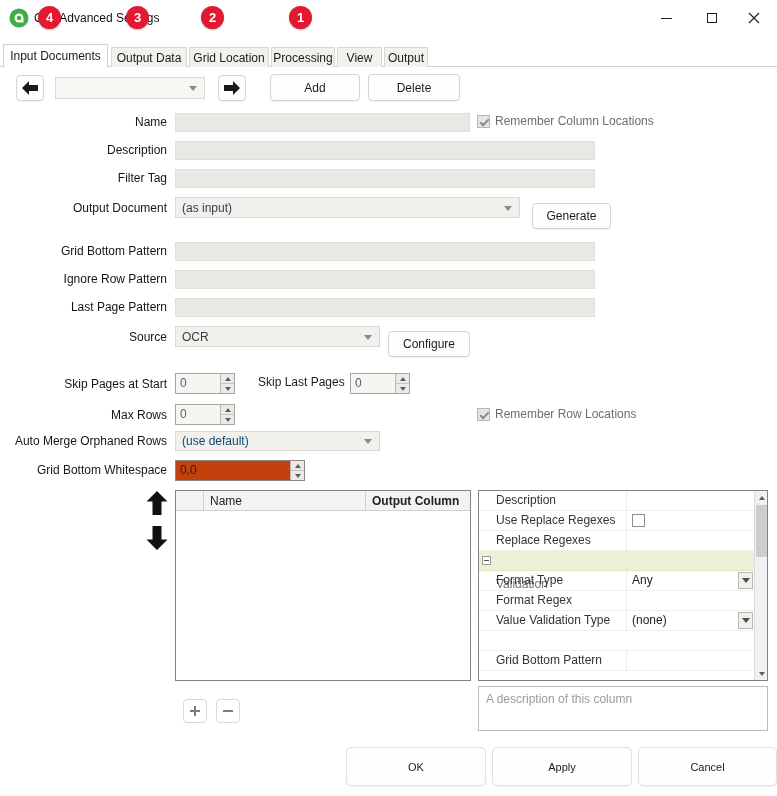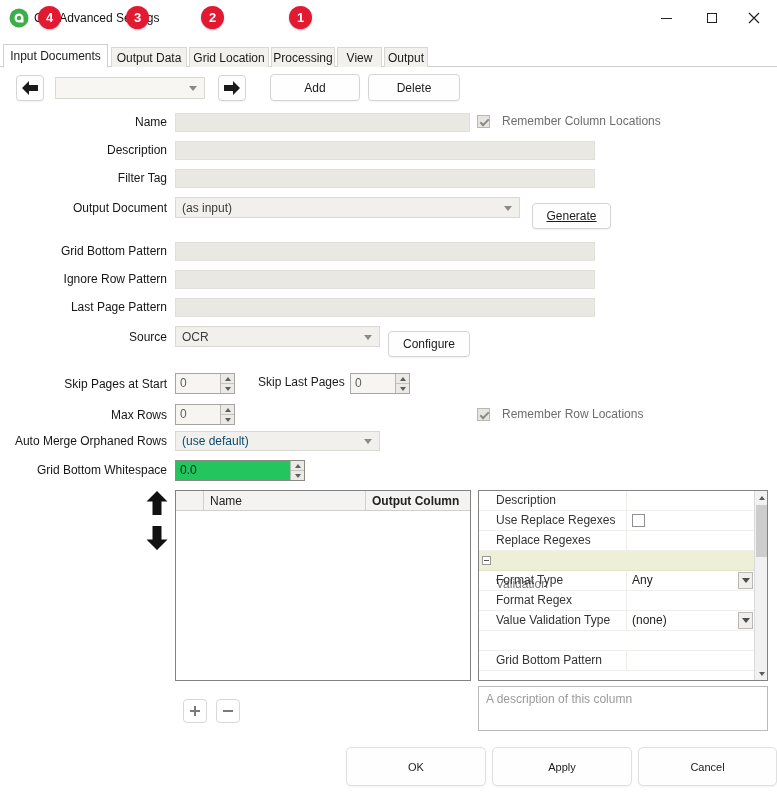--- a/index.html
+++ b/index.html
@@ -47,21 +47,21 @@
   .num .spin { width:14px; border-left:1px solid #b9b8b2; display:flex; flex-direction:column; }
   .num .spin > div { flex:1; background:#eceae6; display:flex; align-items:center; justify-content:center; }
   .num .spin > div:first-child { border-bottom:1px solid #c5c4bf; }
   .tri-up { width:0; height:0; border-left:3px solid transparent; border-right:3px solid transparent; border-bottom:4px solid #5e5e5e; }
   .tri-dn { width:0; height:0; border-left:3px solid transparent; border-right:3px solid transparent; border-top:4px solid #5e5e5e; }
 
   
   .lbl { position:absolute; left:0; width:167px; text-align:right; line-height:19px; color:#161616; white-space:nowrap; }
 
   
-  .cbwrap { position:absolute; display:flex; align-items:center; gap:12px; }
+  .cbwrap { position:absolute; display:flex; align-items:center; gap:5px; }
   .cb { width:13px; height:13px; background:#e6e5e1; border:1px solid #b8b7b1; position:relative; flex:0 0 auto; }
   .cb.checked::after { content:""; position:absolute; left:2px; top:3px; width:7px; height:3px;
        border-left:2px solid #8b8b87; border-bottom:2px solid #8b8b87; transform:rotate(-45deg); }
   .cb.enabled { background:#fff; border:1px solid #8f8f8f; }
   .cb-label { color:#6d6d6d; white-space:nowrap; }
 
   
   .ctable { position:absolute; left:175px; top:490px; width:296px; height:191px; border:1px solid #828282; background:#fff; }
   .ctable .hdr { position:absolute; top:0; left:0; right:0; height:20px; background:#f4f3f1; border-bottom:1px solid #cfcfcf; }
   .ctable .hcell { position:absolute; top:0; height:20px; line-height:20px; padding-left:6px; color:#222;
@@ -177,21 +177,21 @@
     <span class="cb checked"></span>
     <span class="cb-label">Remember Column Locations</span>
   </div>
   <div class="tb" style="left:175px; top:141px; width:420px;"></div>
   <div class="tb" style="left:175px; top:169px; width:420px;"></div>
 
   <div class="combo" style="left:175px; top:197px; width:345px; height:21px;">
     <span>(as input)</span>
     <span class="dd-arrow"></span>
   </div>
-  <div class="btn" style="left:532px; top:203px; width:79px; height:26px;text-decoration:underline;">Generate</div>
+  <div class="btn" style="left:532px; top:203px; width:79px; height:26px;">Generate</div>
 
   <div class="tb" style="left:175px; top:242px; width:420px;"></div>
   <div class="tb" style="left:175px; top:270px; width:420px;"></div>
   <div class="tb" style="left:175px; top:298px; width:420px;"></div>
 
   <div class="combo" style="left:175px; top:326px; width:205px; height:21px;">
     <span>OCR</span>
     <span class="dd-arrow"></span>
   </div>
   <div class="btn" style="left:388px; top:331px; width:82px; height:26px;">Configure</div>
@@ -234,21 +234,21 @@
   <div class="cbwrap" style="left:477px; top:407px;">
     <span class="cb checked"></span>
     <span class="cb-label">Remember Row Locations</span>
   </div>
 
   <div class="combo" style="left:175px; top:431px; width:205px; height:20px;">
     <span style="color:#0c4a6e;">(use default)</span>
     <span class="dd-arrow"></span>
   </div>
 
-  <div class="num" style="left:175px; top:460px; width:130px; background:#22c55e; border-color:#8a8984;">
+  <div class="num" style="left:175px; top:460px; width:130px; background:#c2410c; border-color:#8a8984;">
     <div class="val" style="color:#222;">0.0</div>
     <div class="spin">
       <div>
           <span class="tri-up"></span>
         </div>
       <div>
           <span class="tri-dn"></span>
         </div>
     </div>
   </div>

